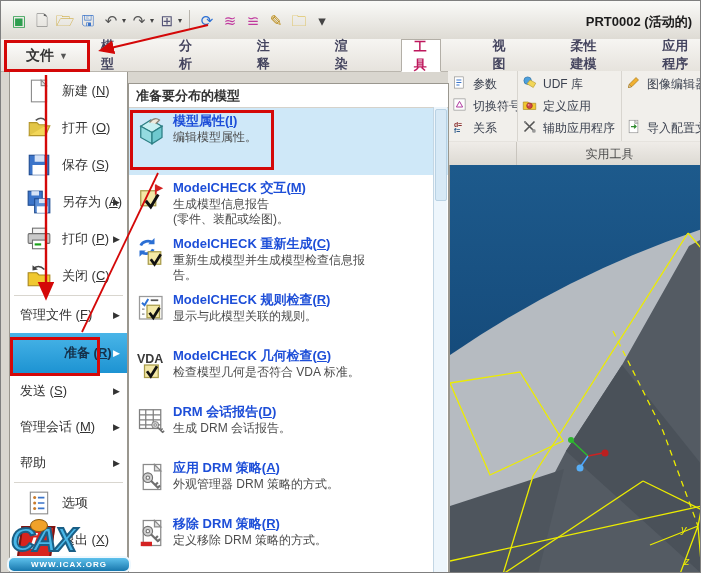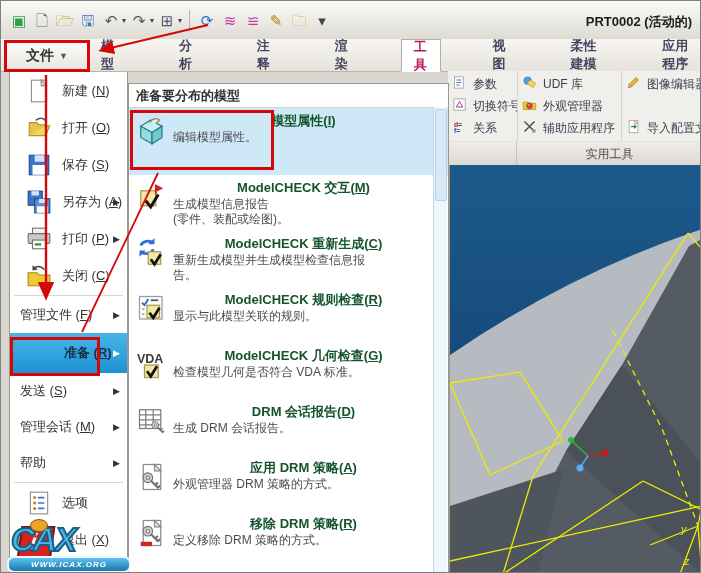--- a/index.html
+++ b/index.html
@@ -60,42 +60,42 @@
   .msep{height:1px;background:#d9d6cf;margin:1px 4px;}
   
   .submenu{position:absolute;left:127px;top:82px;width:321px;height:491px;background:#fff;
            border:1px solid #9a978f;box-sizing:border-box;z-index:4;}
   .sm-head{height:23px;display:flex;align-items:center;padding-left:7px;font-size:13px;
            font-weight:bold;color:#333;border-bottom:1px solid #d5d2cb;}
   .smi{position:relative;display:flex;height:56px;padding:4px 14px 0 8px;box-sizing:border-box;}
   .smi.first{height:67px;background:#cfe8f8;}
   .smi .ic{width:36px;flex:0 0 36px;padding-top:3px;}
   .smi .tx{flex:1;min-width:0;}
-  .smi .tt{font-size:13px;font-weight:bold;color:#14532d;white-space:nowrap;text-align:center;}
+  .smi .tt{font-size:13px;font-weight:bold;color:#1d4ed8;white-space:nowrap;}
   .smi .desc{font-size:12px;color:#4c4c4c;line-height:15px;white-space:pre-line;}
   .sm-scroll{position:absolute;right:1px;top:23px;width:13px;bottom:1px;
              background:#eef6fc;border-left:1px solid #c3d6e4;}
   .sm-thumb{position:absolute;left:1px;top:2px;width:10px;height:90px;background:#d7e9f6;
             border:1px solid #b9d2e4;border-radius:2px;}
   
   .redbox{position:absolute;border:3px solid #d40808;box-sizing:border-box;z-index:9;pointer-events:none;}
   .overlay{position:absolute;left:0;top:0;z-index:10;pointer-events:none;}
   
   .watermark{position:absolute;left:2px;top:518px;width:132px;height:54px;z-index:8;}
   .wm-i{position:absolute;left:16px;top:7px;width:30px;height:30px;background:#d8241f;
         border:2px solid #7b1512;transform:skewX(-8deg);}
   .wm-i span{position:absolute;left:9px;top:1px;color:#fff;font-weight:bold;font-size:22px;font-style:italic;}
   .wm-dot{position:absolute;left:27px;top:0px;width:16px;height:11px;background:#f0a229;
           border:1px solid #8a5a10;border-radius:50%;}
   .wm-txt{position:absolute;left:8px;top:2px;font-size:33px;font-weight:bold;font-style:italic;
           color:#49b7e8;-webkit-text-stroke:2px #1a5f86;letter-spacing:-2px;}
   .wm-banner{position:absolute;left:4px;top:37px;width:120px;height:13px;
              background:linear-gradient(#5ec1ec,#1877ad);border:2px solid #eef8fe;border-radius:7px;
              display:flex;align-items:center;justify-content:center;
-             font-size:8px;font-weight:bold;font-style:italic;color:#fff;letter-spacing:1px;}
+             font-size:8px;font-weight:bold;color:#fff;letter-spacing:1px;}
   u{text-decoration:underline;}
 </style>
 </head>
 <body>
 
 <div class="app">
 
   <div class="qat">
     <div class="qat-inner" id="toolbar">
         <div class="tbi" style="color: rgb(46, 158, 79);">▣</div>
@@ -168,21 +168,21 @@
                 <path d="M8 14 l10 6 4 -7 -9 -5 z" fill="#f2d658" stroke="#b3952a"></path>
               </svg></span>
             <span>UDF 库</span>
           </div>
           <div class="rbtn">
             <span><svg width="15" height="15" viewBox="0 0 24 24">
                 <path d="M2 20 V8 h8 l2 2 h10 v10 z" fill="#f0c830" stroke="#a8861d"></path>
                 <circle cx="12" cy="14" r="4.5" fill="#d04848" stroke="#8a2323"></circle>
                 <circle cx="10.5" cy="12.5" r="1.5" fill="#f0a0a0"></circle>
               </svg></span>
-            <span>外观管理器</span>
+            <span>定义应用</span>
           </div>
           <div class="rbtn">
             <span><svg width="15" height="15" viewBox="0 0 24 24">
                 <path d="M4 4 l16 16 M20 4 L4 20" stroke="#555" stroke-width="2.6"></path>
                 <path d="M3 3 l5 2 -3 3 z" fill="#888"></path>
                 <circle cx="19" cy="19" r="3" fill="#999"></circle>
               </svg></span>
             <span>辅助应用程序</span>
           </div>
         </div>

